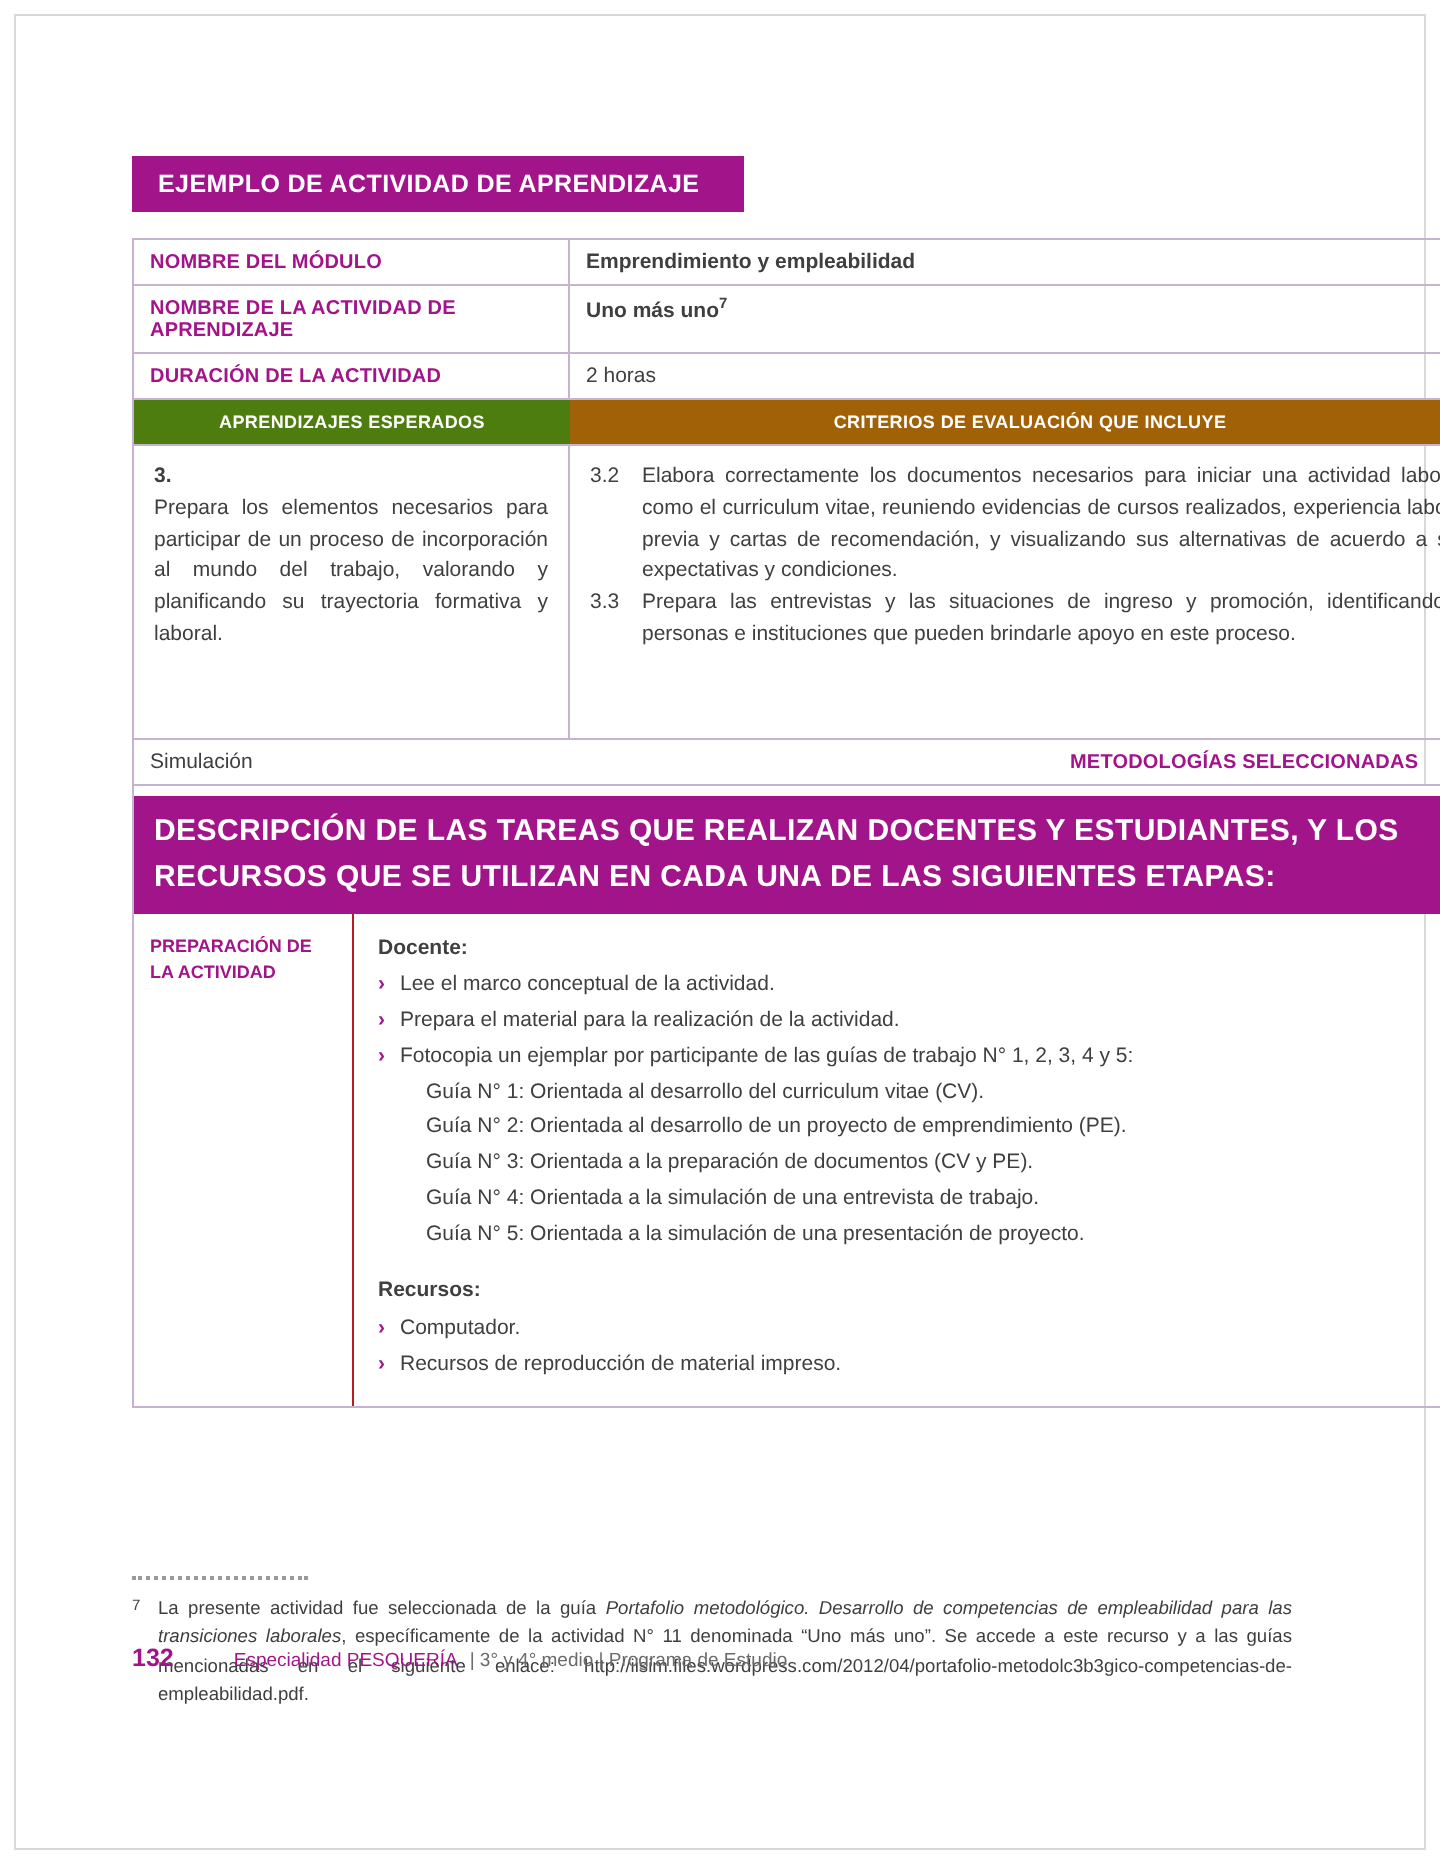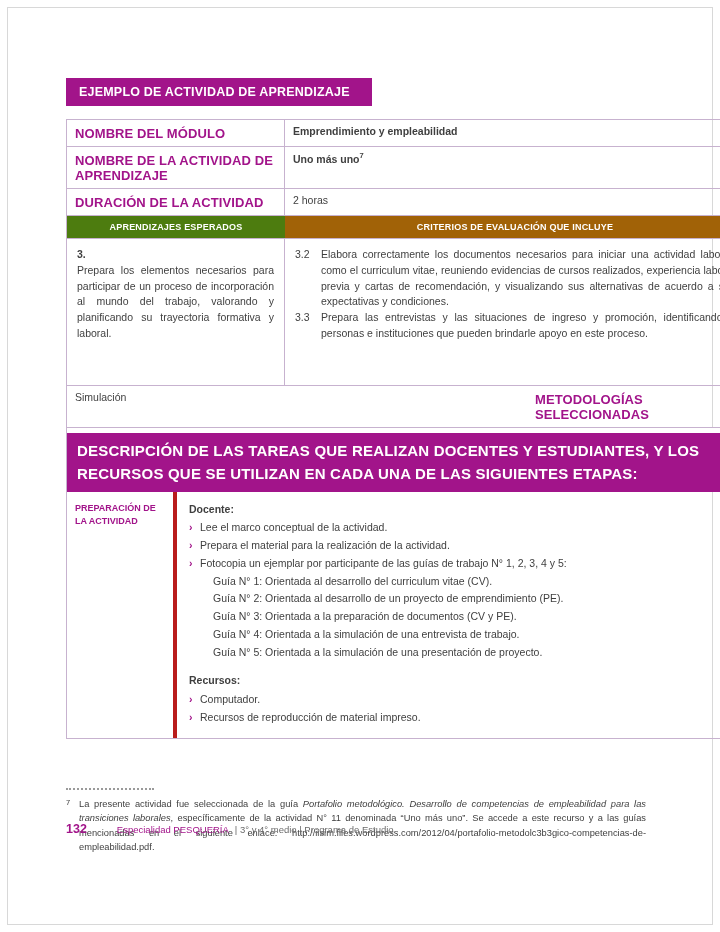--- a/index.html
+++ b/index.html
@@ -18,21 +18,21 @@
     height:28px; width:306px; background:#a2148a; color:#fff;
     display:flex; align-items:center; padding-left:13px;
     font-size:12.5px; font-weight:bold; letter-spacing:.2px; margin-bottom:13px;
   }
 
   .doc-table { border:1px solid #c7b2cf; }
   .trow { display:flex; border-bottom:1px solid #c7b2cf; }
   .tcell { }
   .lbl {
     width:218px; flex:none; border-right:1px solid #c7b2cf;
-    color:#a2148a; font-weight:bold; font-size:13px; letter-spacing:.1px;
+    color:#a2148a; font-weight:bold; font-size:10px; letter-spacing:.1px;
     padding:6px 6px 5px 8px;
   }
   .val { flex:1; font-size:10.5px; padding:5px 8px; }
   .bold { font-weight:bold; }
   .fn-ref { font-size:7.5px; vertical-align:super; line-height:1; }
 
   .hdr { color:#fff; font-weight:bold; font-size:9px; text-align:center; padding:6px 4px; letter-spacing:.2px; }
   .hdr-left { width:218px; flex:none; background:#4d7c0f; }
   .hdr-right { flex:1; background:#a16207; }
 
@@ -50,21 +50,21 @@
 
   .spacer-row { height:5px; background:#fff; }
 
   .desc-banner {
     background:#a2148a; color:#fff; font-weight:bold;
     font-size:15px; line-height:1.55; padding:6px 10px; letter-spacing:.2px;
   }
 
   .prep-row { min-height:232px; border-bottom:none; }
   .prep-lbl {
-    width:110px; flex:none; border-right:4px solid #b91c1c;
+    width:110px; flex:none; border-right:1px solid #b91c1c;
     color:#a2148a; font-weight:bold; font-size:9px; line-height:1.55;
     padding:10px 8px;
   }
   .prep-content { flex:1; padding:10px 12px; font-size:10.5px; line-height:1.5; position:relative; }
   .sec-heading { font-weight:bold; margin-bottom:3px; }
   .sec-heading.recursos { margin-top:13px; }
   .bullet-item { display:flex; margin-bottom:2px; }
   .bullet { color:#a2148a; font-weight:bold; width:11px; flex:none; }
   .bi-text { flex:1; }
   .guide-item { margin-left:24px; margin-bottom:2px; }

